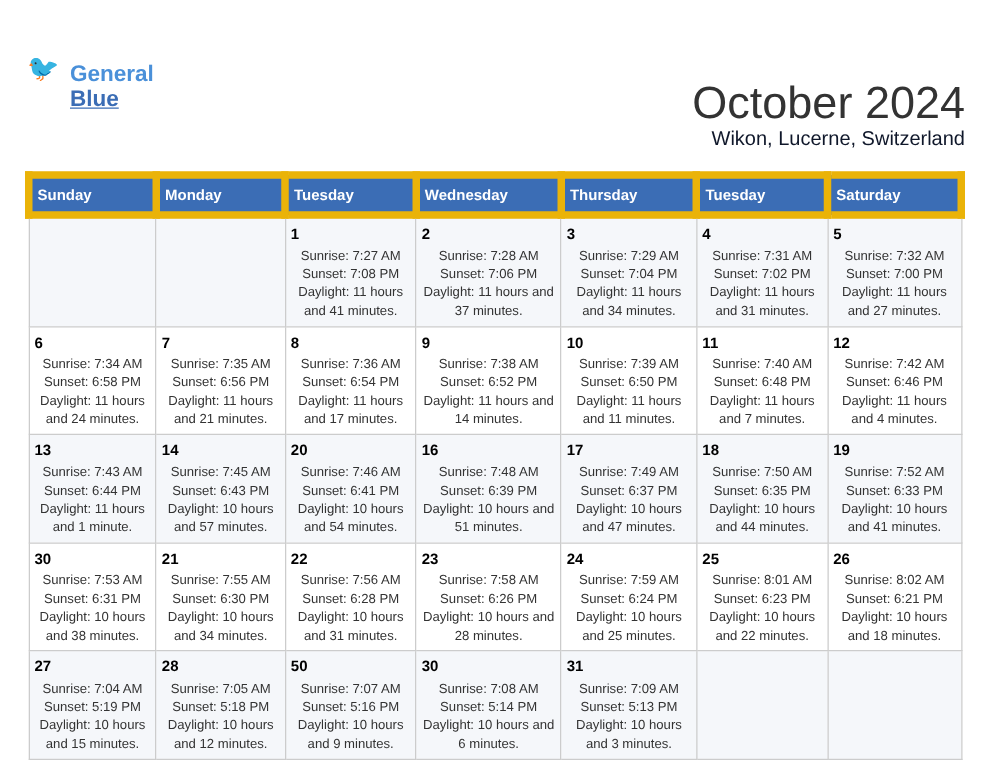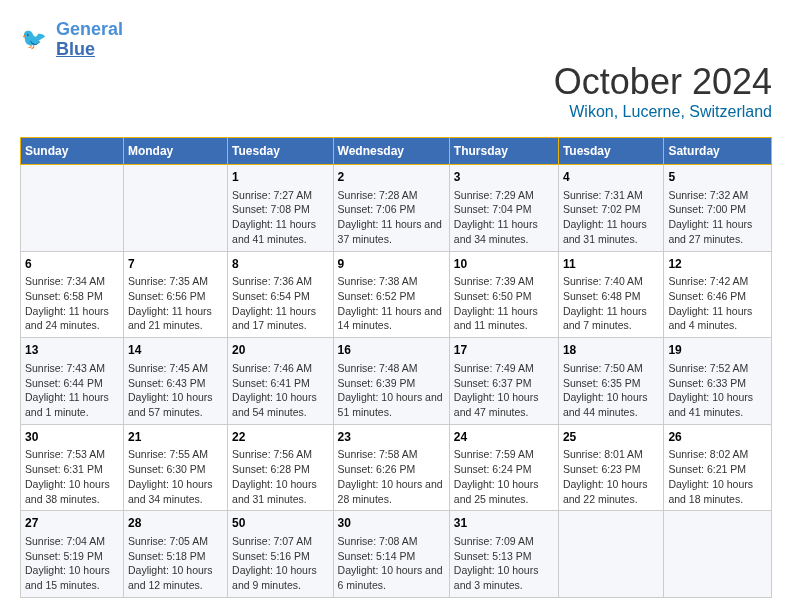--- a/index.html
+++ b/index.html
@@ -19,54 +19,55 @@
     .logo {
       display: flex;
       align-items: center;
       gap: 4px;
     }
     .logo-text {
       font-size: 18px;
       font-weight: bold;
       color: #333;
       line-height: 1.1;
+      margin-top: 30px;
     }
     .logo-text span {
       color: #4a90d9;
     }
     .logo-bird {
       width: 32px;
       height: 32px;
     }
     .title-block {
       text-align: right;
     }
     .month-title {
       font-size: 36px;
       font-weight: normal;
       color: #333;
       margin-top: 41px;
     }
     .subtitle {
       font-size: 16px;
-      color: #0369a1;
+      color: #0f172a;
     }
     table {
       width: 100%;
       border-collapse: collapse;
       font-size: 11px;
     }
     thead tr th {
       background-color: #3b6db5;
       color: white;
       padding: 6px 4px;
       text-align: left;
       font-size: 12px;
       font-weight: bold;
-      border: 1px solid #eab308;
+      border: 6px solid #eab308;
     }
     tbody tr td {
       border: 1px solid #ccc;
       padding: 4px;
       vertical-align: top;
       min-height: 70px;
       background: #fff;
       line-height: 1.4;
     }
     tbody tr:nth-child(odd) td {
@@ -77,20 +78,21 @@
     }
     .day-number {
       font-weight: bold;
       font-size: 12px;
       display: block;
       margin-bottom: 2px;
     }
     .day-info {
       color: #333;
       font-size: 10.5px;
+      text-align: center;
     }
     td.empty {
       background: #fff !important;
     }
     tbody tr:nth-child(odd) td.empty {
       background: #f5f7fa !important;
     }
   </style>
 </head>
 <body>

